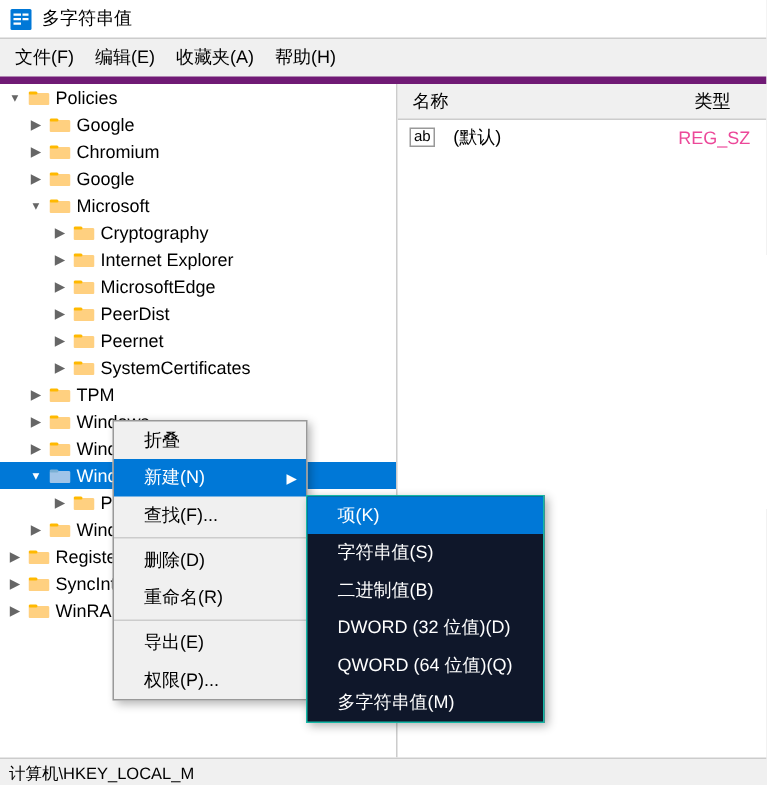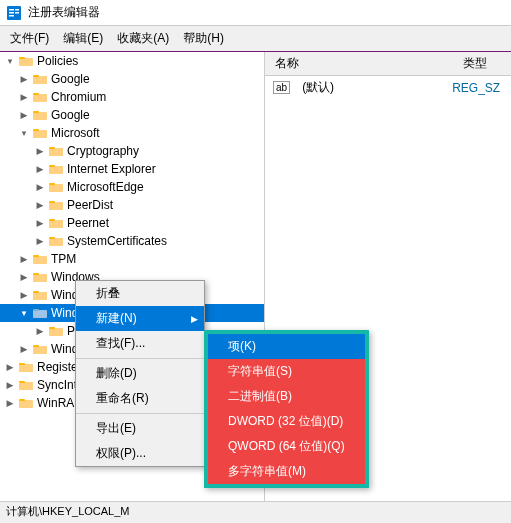--- a/index.html
+++ b/index.html
@@ -18,21 +18,21 @@
       border-bottom: 1px solid #ccc;
       padding: 4px 6px;
       display: flex;
       align-items: center;
       gap: 6px;
     }
 
     
     .menu-bar {
       background: #f0f0f0;
-      border-bottom: 1px solid #701a75;
+      border-bottom: 5px solid #701a75;
       padding: 2px 4px;
       display: flex;
       gap: 2px;
     }
     .menu-item {
       padding: 2px 6px;
       cursor: pointer;
       font-size: 12px;
     }
 
@@ -124,21 +124,21 @@
       display: flex;
       align-items: center;
       padding: 1px 4px;
       font-size: 12px;
     }
     .reg-icon {
       margin-right: 4px;
       font-size: 11px;
     }
     .reg-name { width: 150px; color: #000; }
-    .reg-type { color: #0369a1; }
+    .reg-type { color: #ec4899; }
 
     
     .status-bar {
       background: #f0f0f0;
       border-top: 1px solid #ccc;
       padding: 2px 6px;
       font-size: 11px;
       color: #000;
       height: 20px;
       display: flex;
@@ -178,22 +178,22 @@
     .ctx-divider {
       border-top: 1px solid #ccc;
       margin: 2px 0;
     }
 
     
     .submenu {
       position: absolute;
       left: 100%;
       top: 24px;
-      background: #ef4444;
-      border: 4px solid #14b8a6;
+      background: #0f172a;
+      border: 1px solid #14b8a6;
       box-shadow: 2px 2px 6px rgba(0,0,0,0.3);
       z-index: 101;
       min-width: 150px;
       font-size: 12px;
     }
     .submenu-item {
       padding: 4px 20px;
       cursor: pointer;
       white-space: nowrap;
     }
@@ -215,21 +215,21 @@
   <div style="width:16px;height:16px;">
     <svg width="16" height="16" viewBox="0 0 16 16">
       <rect x="1" y="1" width="14" height="14" fill="#0078d7" rx="1"></rect>
       <rect x="3" y="4" width="5" height="1.5" fill="white"></rect>
       <rect x="3" y="7" width="5" height="1.5" fill="white"></rect>
       <rect x="3" y="10" width="5" height="1.5" fill="white"></rect>
       <rect x="9" y="4" width="4" height="1.5" fill="white"></rect>
       <rect x="9" y="7" width="4" height="1.5" fill="white"></rect>
     </svg>
   </div>
-  <span>注册表编辑器</span>
+  <span>多字符串值</span>
 </div>
 
 <div class="menu-bar">
   <span class="menu-item">文件(F)</span>
   <span class="menu-item">编辑(E)</span>
   <span class="menu-item">收藏夹(A)</span>
   <span class="menu-item">帮助(H)</span>
 </div>
 
 <div class="main-layout">

